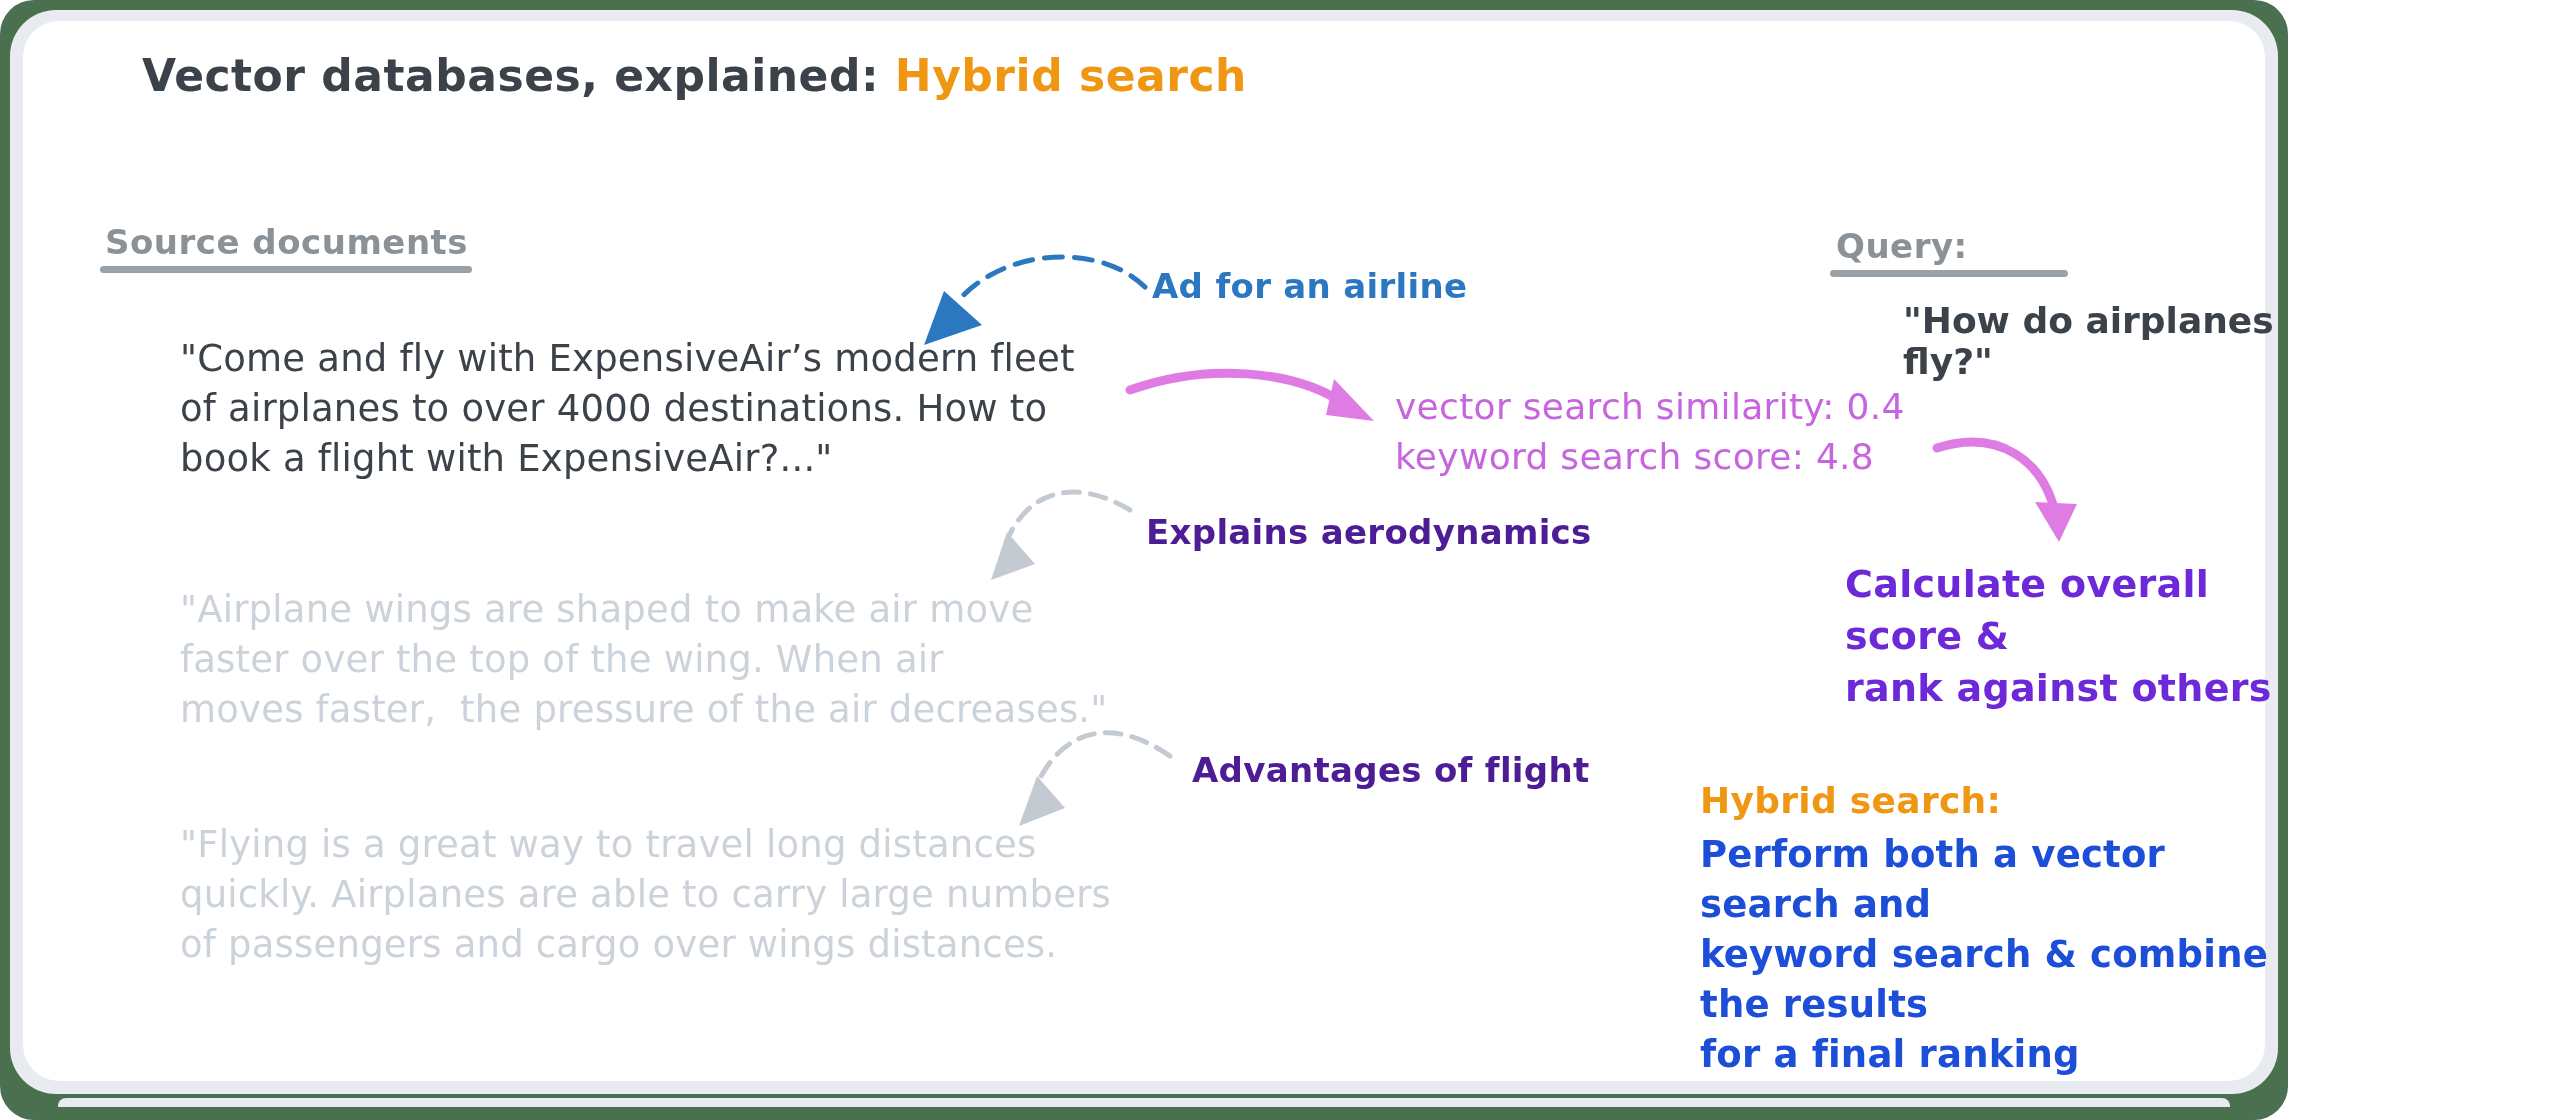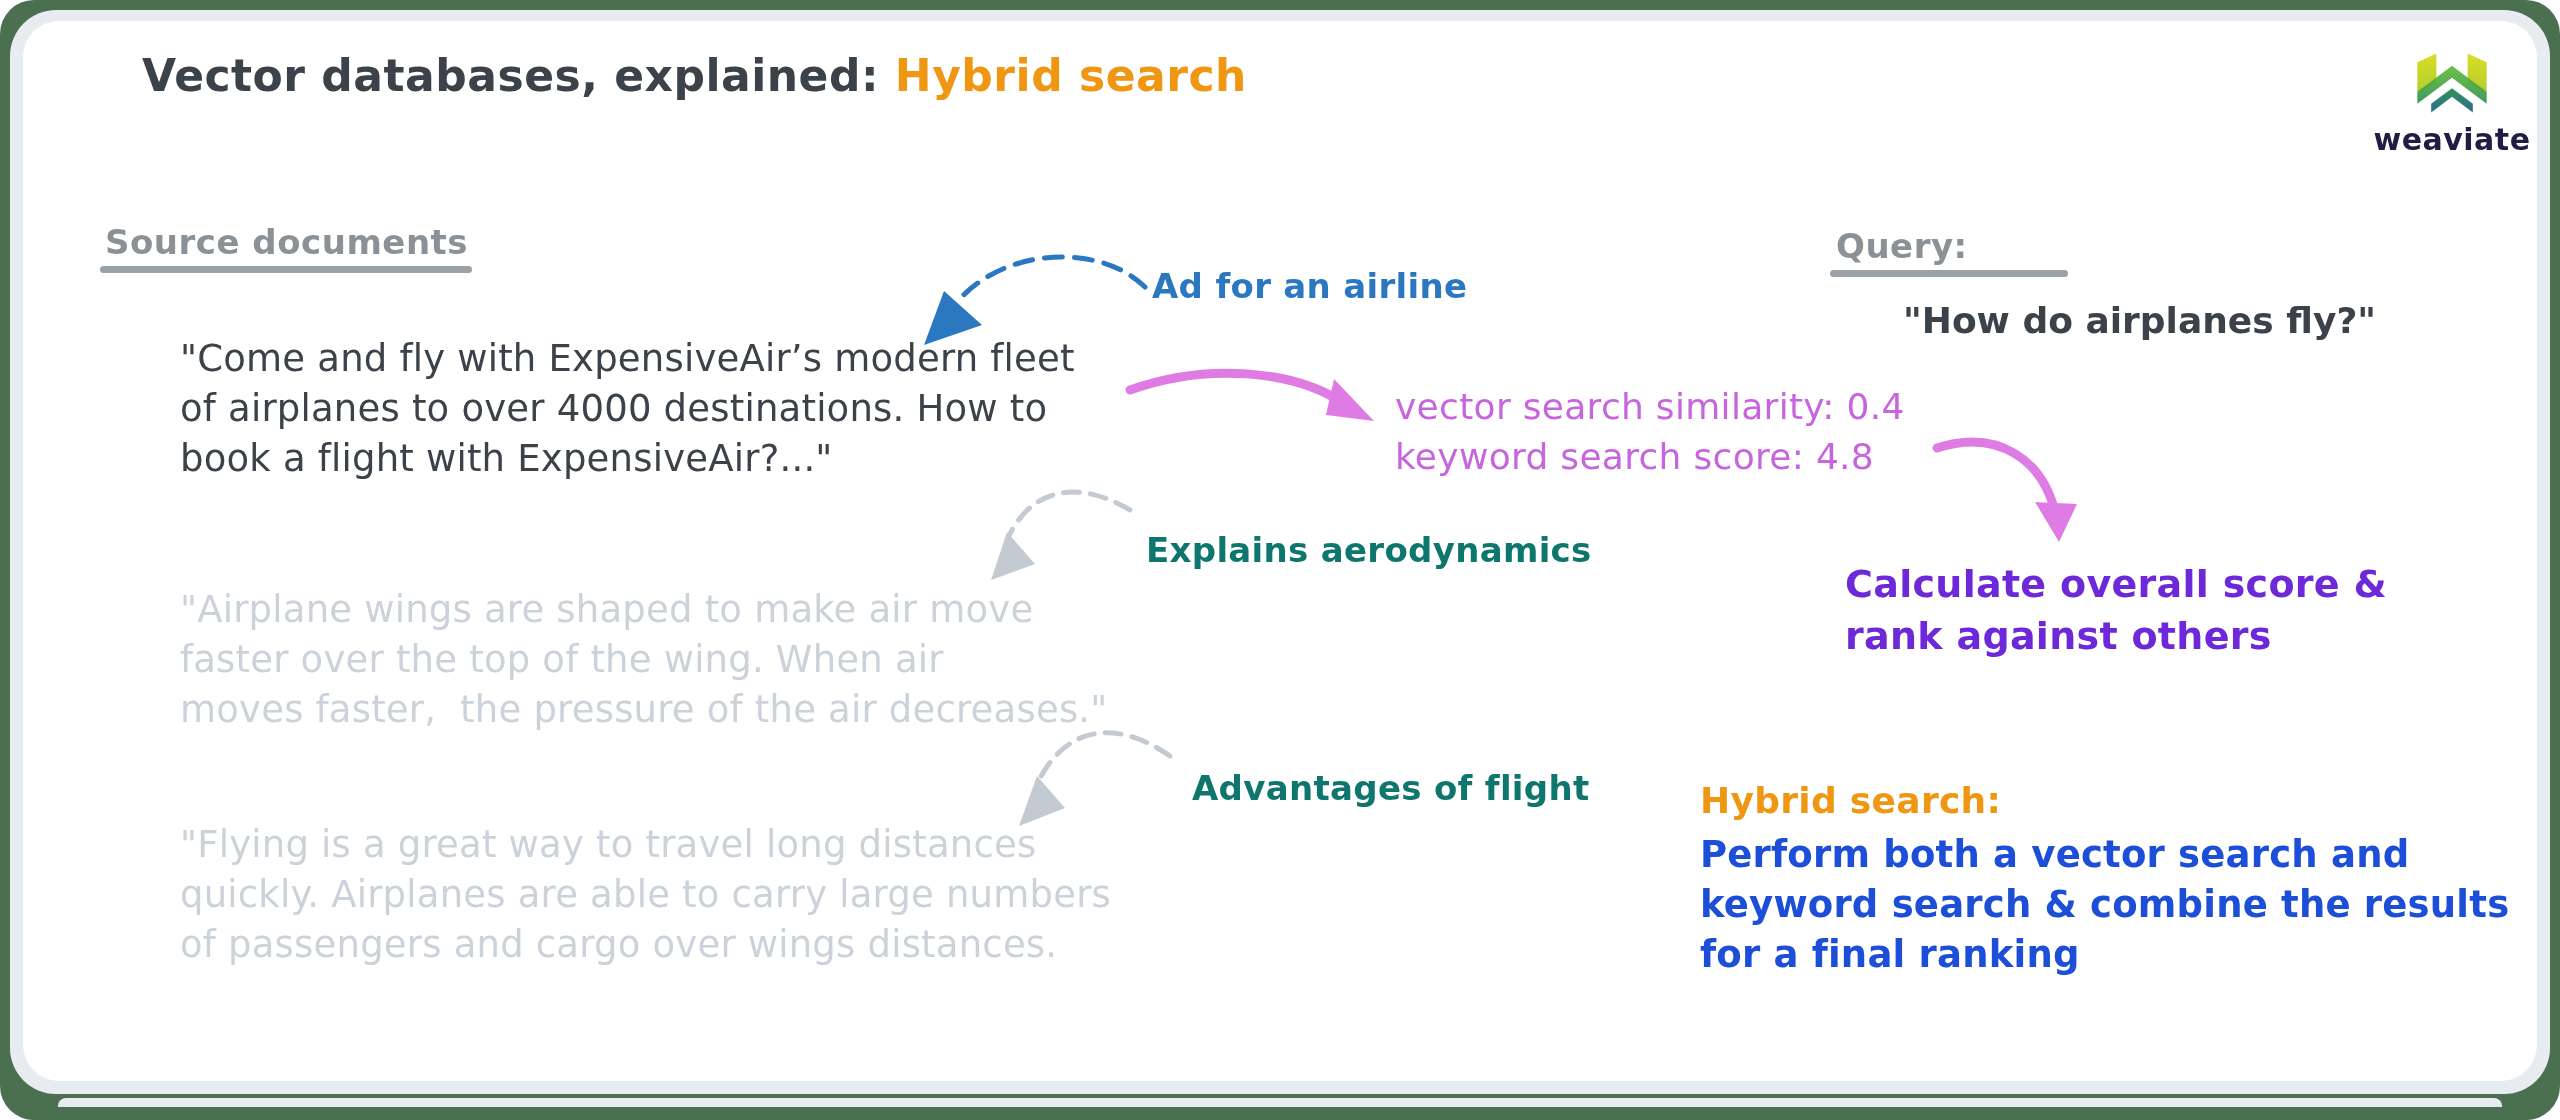--- a/index.html
+++ b/index.html
@@ -1,16 +1,16 @@
 <!DOCTYPE html>
 <html><head>
 <meta charset="utf-8">
 <style>
   html,body{margin:0;padding:0;background:#ffffff;}
-  .stage{position:relative;width:2560px;height:1120px;overflow:hidden;
+  .stage{position:relative;width:2288px;height:1120px;overflow:hidden;
          font-family:"DejaVu Sans",sans-serif;}
   .green-bg{position:absolute;inset:0;background:#4a7050;border-radius:34px;}
   .frame{position:absolute;left:10px;top:10px;right:10px;bottom:26px;
          background:#e8ebef;border-radius:46px;}
   .card{position:absolute;left:23px;top:21px;right:23px;bottom:39px;
         background:#ffffff;border-radius:36px;}
   .next-slide-strip{position:absolute;left:58px;right:58px;bottom:13px;height:9px;
         background:#e8ebef;border-radius:8px 8px 0 0;}
 
   .abs{position:absolute;}
@@ -23,21 +23,21 @@
   .section-head{font-size:34px;font-weight:600;color:#8a9197;letter-spacing:.5px;}
   .underline{position:absolute;height:7px;background:#9aa1a7;border-radius:4px;}
 
   .doc{font-size:37px;line-height:50px;font-weight:500;letter-spacing:.2px;}
   .doc div{white-space:pre;}
   .doc-active{color:#3b424a;}
   .doc-faded{color:#cbd2d9;}
 
   .annotation{font-size:34px;font-weight:600;letter-spacing:.3px;}
   .ann-blue{color:#2b77c0;}
-  .ann-faded{color:#0f766e;margin-top:18px;}
+  .ann-faded{color:#4c1d95;}
 
   .query-text{font-size:36px;font-weight:600;color:#3b424a;}
 
   .scores{font-size:36px;line-height:50px;font-weight:400;color:#c765de;letter-spacing:.3px;}
   .calc{font-size:38px;line-height:52px;font-weight:600;color:#6d28d9;letter-spacing:.3px;}
 
   .hybrid-head{font-size:36px;font-weight:700;color:#ef9712;letter-spacing:.3px;}
   .hybrid-body{font-size:37px;line-height:50px;font-weight:700;color:#1d4ed8;letter-spacing:.2px;}
 
   svg.arrow{overflow:visible;}

